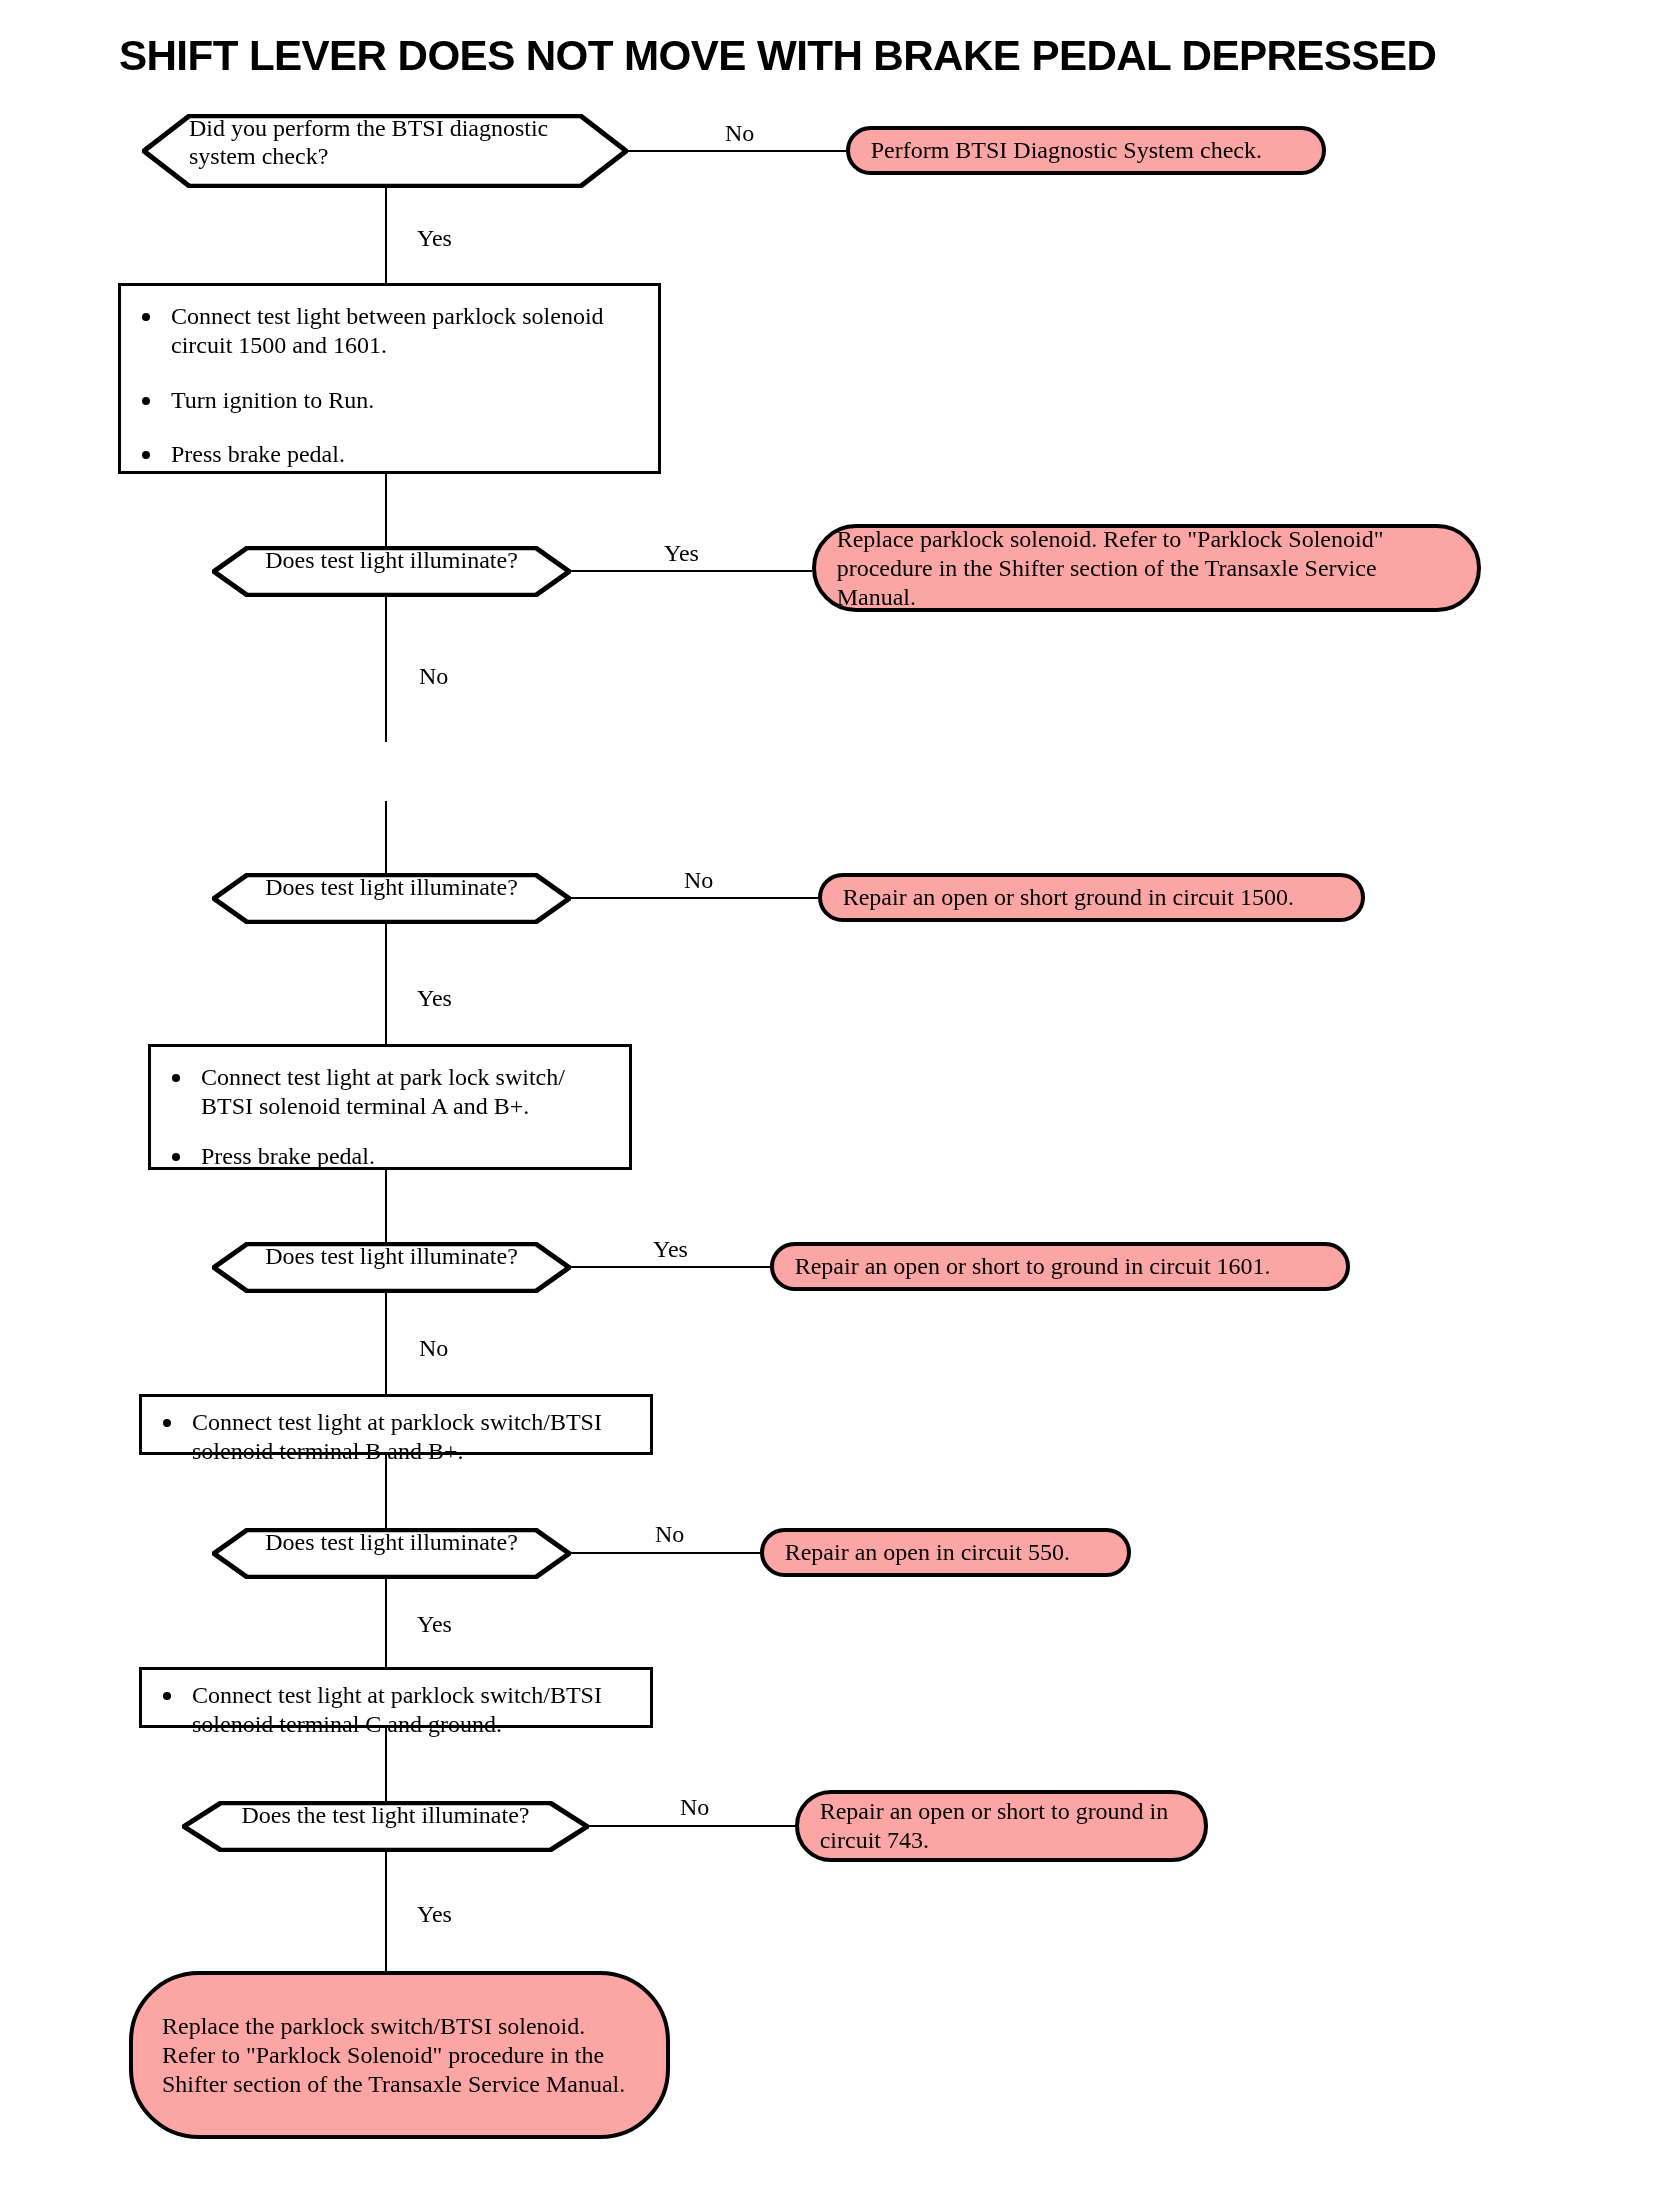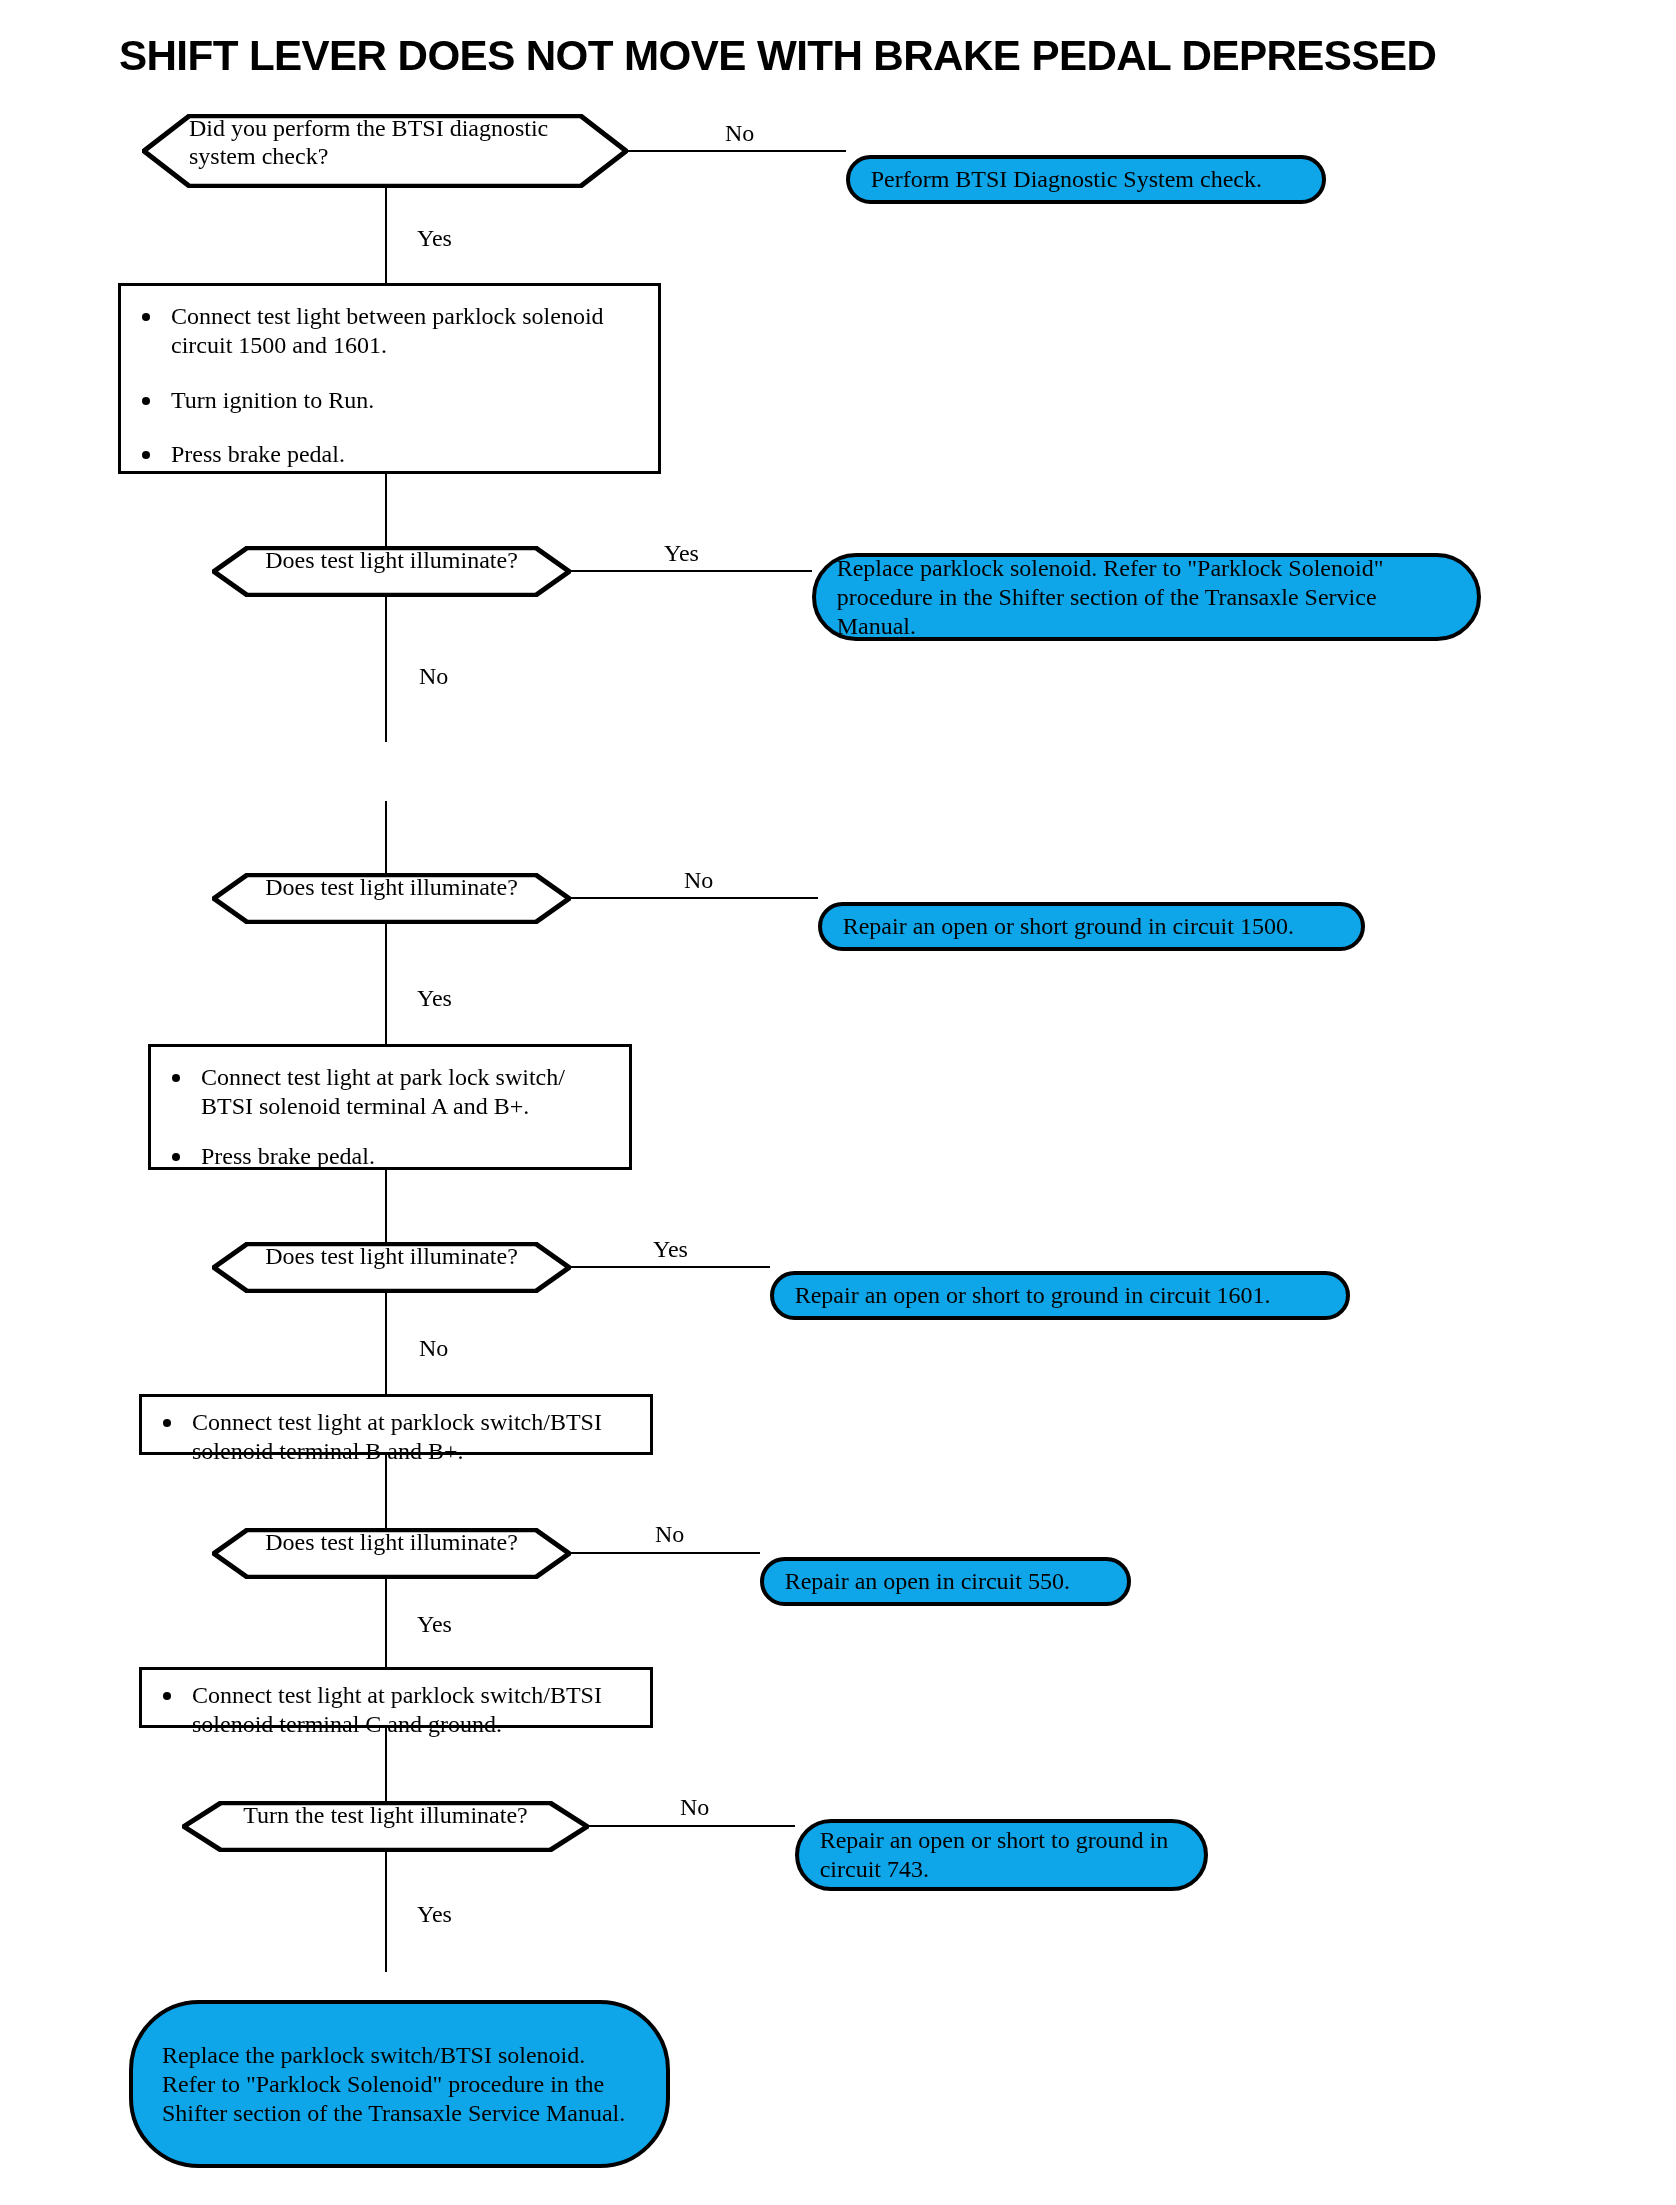--- a/index.html
+++ b/index.html
@@ -105,24 +105,23 @@
     width: 8px;
     height: 8px;
     background: #000;
     border-radius: 50%;
   }
   
   .terminator {
     position: absolute;
     box-sizing: border-box;
     border: 4.9px solid #000;
-    background: #0ea5e9;
+    background: #fca5a5;
     display: flex;
     align-items: center;
-    margin-top: 29px;
   }
   .terminator .term-text {
     font-size: 24px;
     line-height: 29px;
     padding: 0 20.7px;
     width: 100%;
     box-sizing: border-box;
   }
   .terminator.pill { border-radius: 607px; }
   .terminator.softbox { border-radius: 55px; }
@@ -262,21 +261,21 @@
     <ul>
       <li><span class="bullet"></span><span>Connect test light at parklock switch/BTSI solenoid terminal C and ground.</span></li>
     </ul>
   </div>
 
   <div class="decision" style="left:182px; top:1801px; width:407px; height:51px;">
     <svg class="hex" viewBox="0 0 670 84" preserveAspectRatio="none">
       <polygon points="64,3 606,3 667,42 606,81 64,81 3,42" fill="#ffffff" stroke="#000000" stroke-width="5" vector-effect="non-scaling-stroke"></polygon>
     </svg>
     <div class="hex-label">
-      <span>Turn the test light illuminate?</span>
+      <span>Does the test light illuminate?</span>
     </div>
   </div>
 
   <div class="hline" style="left:588px; top:1825px; width:207px;"></div>
   <div class="edge-label" style="left:680px; top:1794px;">No</div>
 
   <div class="terminator softbox" style="left:795px; top:1790px; width:413px; height:72px;">
     <div class="term-text">Repair an open or short to ground in circuit 743.</div>
   </div>
 

